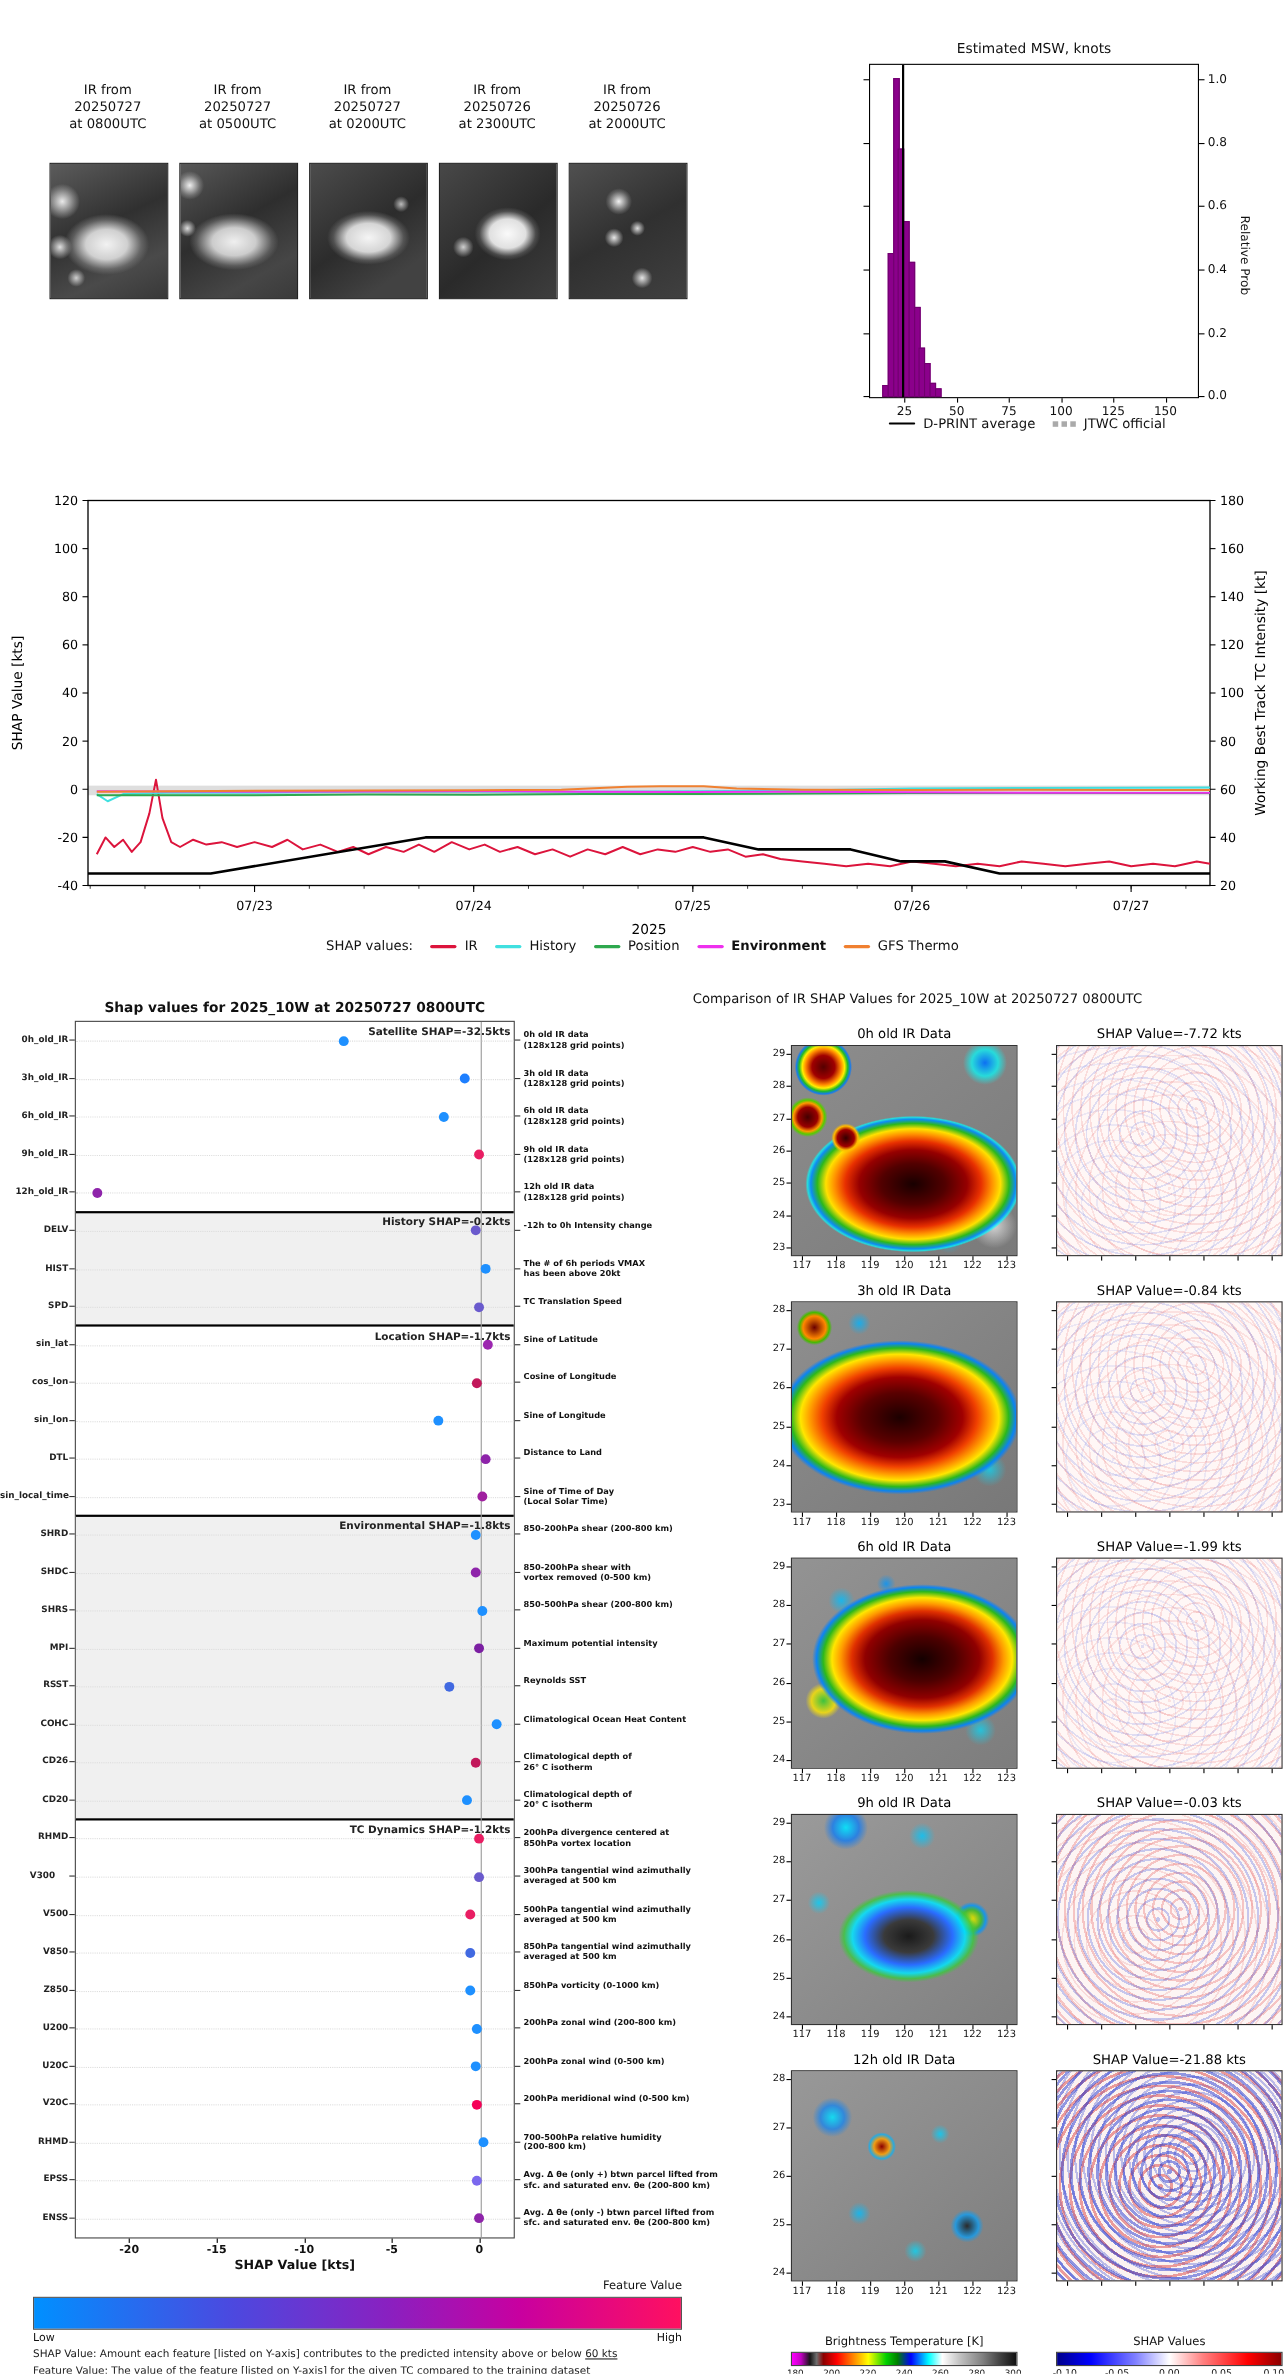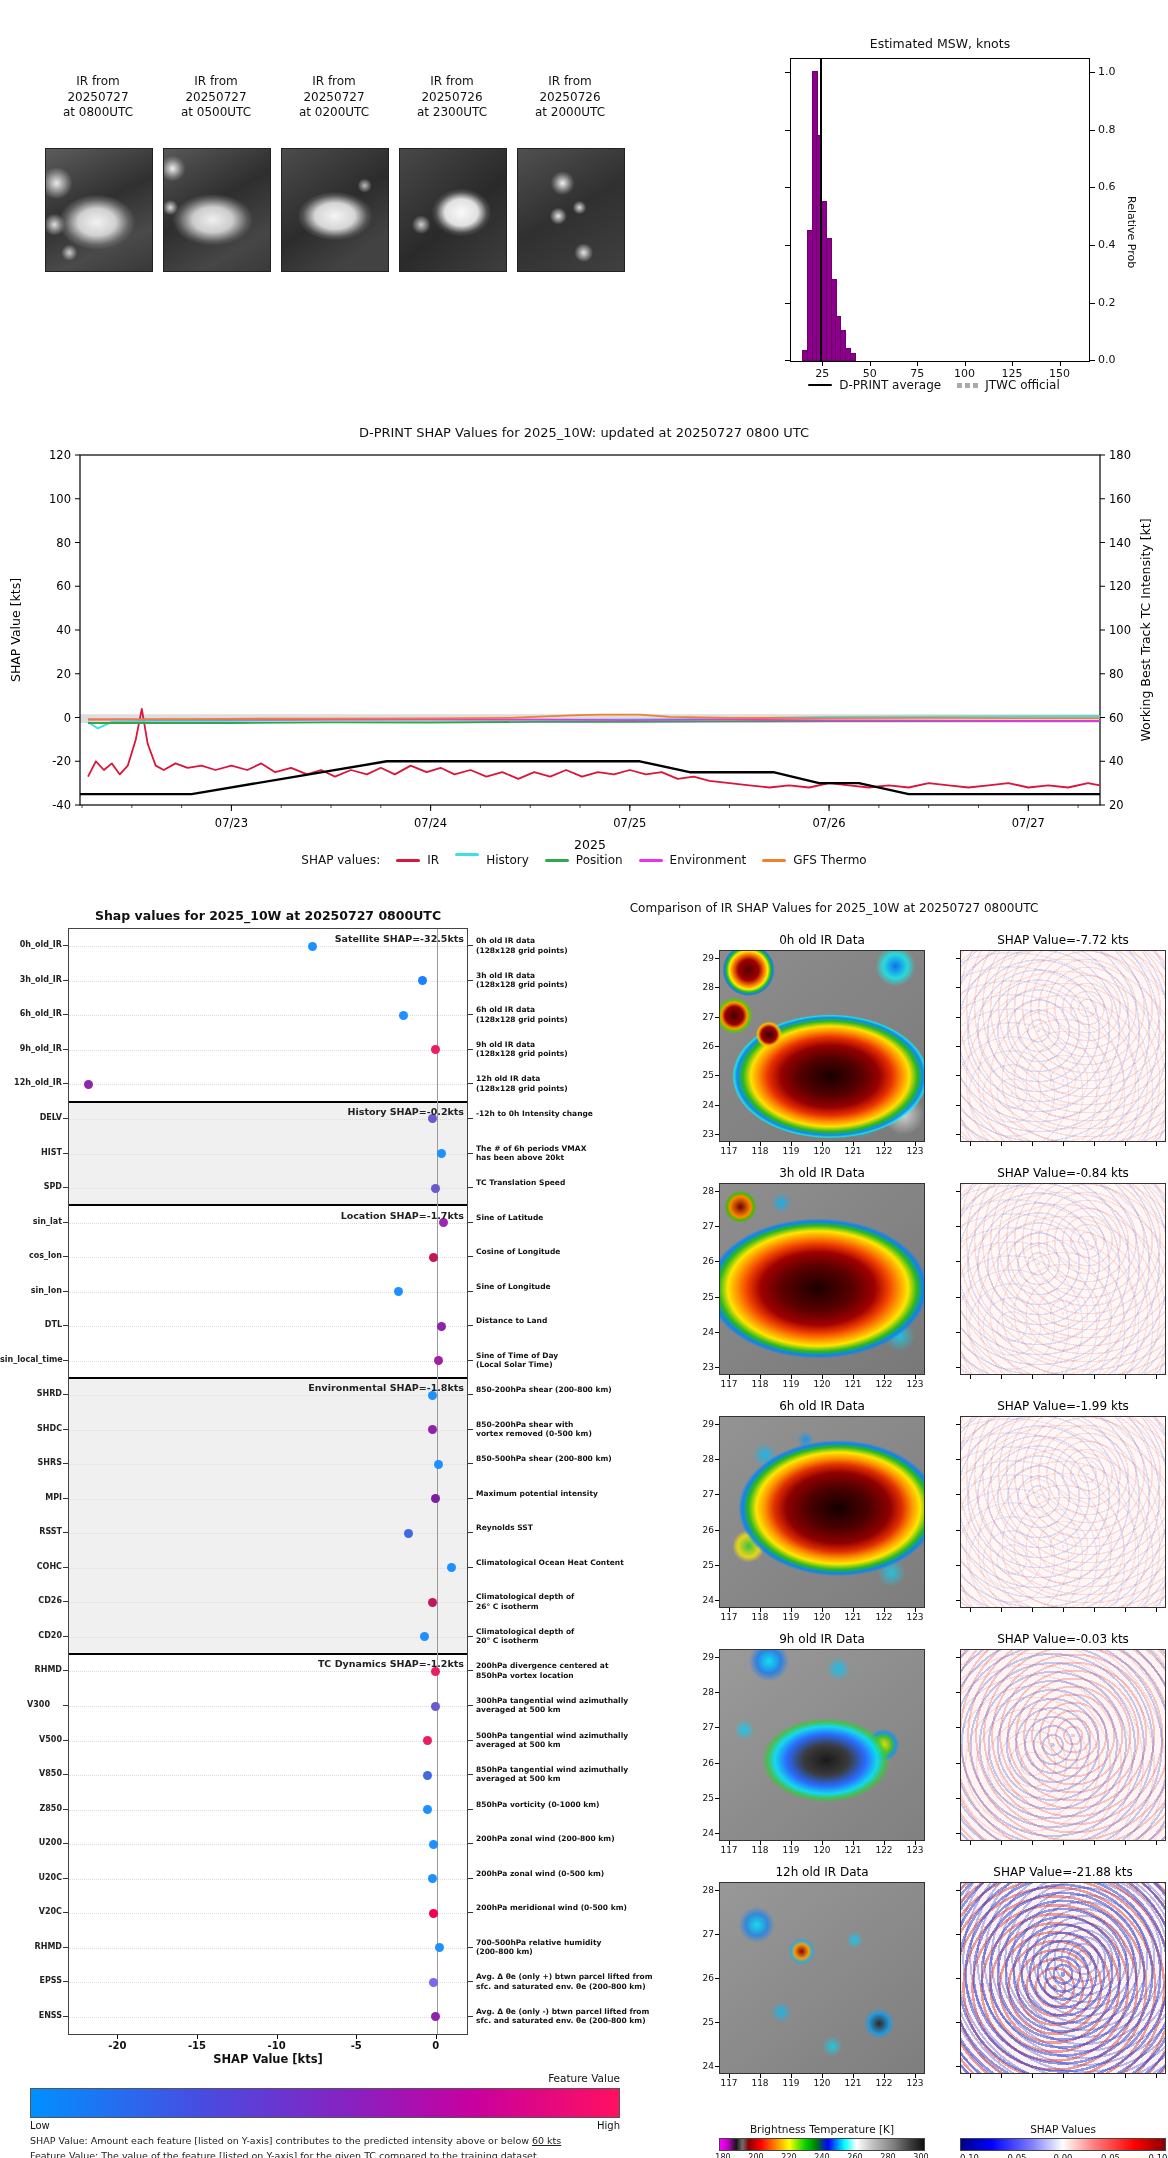--- a/index.html
+++ b/index.html
@@ -133,21 +133,20 @@
           <span style="width: 5px; height: 5px; background: rgb(170, 170, 170); display: inline-block;"></span>
           <span style="width: 5px; height: 5px; background: rgb(170, 170, 170); display: inline-block;"></span>
           <span style="width: 5px; height: 5px; background: rgb(170, 170, 170); display: inline-block;"></span>
         </span>
         <span>JTWC official</span>
       </span>
     </div>
 </div>
 
 <div class="abs" id="mid-section" style="left:0;top:415px;width:1168px;height:485px;">
-  <div class="abs ctr ptitle" style="left:0;top:10px;width:1168px;font-size:13px;">D-PRINT SHAP Values for 2025_10W: updated at 20250727 0800 UTC</div>
   <svg id="ts-svg" width="1168" height="440" style="position:absolute;left:0;top:0;">
       <rect x="80" y="299.21875" width="1020" height="8.75" fill="#dedede"></rect>
       <rect x="80" y="40" width="1020" height="350" fill="none" stroke="#000" stroke-width="1.2"></rect>
       <line x1="75" y1="40" x2="80" y2="40" stroke="#000"></line>
       <text x="71" y="44" text-anchor="end" font-size="11.5">120</text>
       <line x1="75" y1="83.75" x2="80" y2="83.75" stroke="#000"></line>
       <text x="71" y="87.75" text-anchor="end" font-size="11.5">100</text>
       <line x1="75" y1="127.5" x2="80" y2="127.5" stroke="#000"></line>
       <text x="71" y="131.5" text-anchor="end" font-size="11.5">80</text>
       <line x1="75" y1="171.25" x2="80" y2="171.25" stroke="#000"></line>
@@ -220,29 +219,29 @@
       <polyline points="88.0,304.3 231.4,304.7 430.6,304.3 530.2,304.7 629.8,305.1 729.5,304.7 829.1,305.3 928.7,305.6 1028.3,305.8 1100.0,305.8" fill="none" stroke="#EE30EE" stroke-width="1.8" stroke-linejoin="round"></polyline>
       <polyline points="88.0,304.7 231.4,303.8 331.0,303.6 430.6,303.4 510.3,302.9 570.1,300.3 600.0,299.7 639.8,299.7 669.7,301.8 729.5,302.9 829.1,303.2 928.7,302.9 1028.3,303.2 1100.0,303.2" fill="none" stroke="#F08030" stroke-width="1.8" stroke-linejoin="round"></polyline>
       <polyline points="80.0,379.1 191.6,379.1 386.8,346.3 639.8,346.3 689.6,357.2 773.3,357.2 819.1,368.1 858.9,368.1 908.7,379.1 1100.0,379.1" fill="none" stroke="#000000" stroke-width="2.4" stroke-linejoin="round"></polyline>
     </svg>
   <div class="abs legrow" id="ts-legend-1" style="left:0;top:438px;width:1168px;">
       <span>SHAP values:</span>
       <span style="display: inline-flex; align-items: center; gap: 7px;">
         <span class="sw" style="background: rgb(220, 20, 60);"></span>
         <span>IR</span>
       </span>
-      <span style="display: inline-flex; gap: 7px;">
+      <span style="display: inline-flex; align-items: center; gap: 7px;">
         <span class="sw" style="background: rgb(64, 224, 224);"></span>
         <span>History</span>
       </span>
       <span style="display: inline-flex; align-items: center; gap: 7px;">
         <span class="sw" style="background: rgb(46, 168, 78);"></span>
         <span>Position</span>
       </span>
-      <span style="display: inline-flex; align-items: center; gap: 7px;">
+      <span style="display: inline-flex; align-items: center; gap: 7px; font-weight: bold;">
         <span class="sw" style="background: rgb(238, 48, 238);"></span>
         <span>Environment</span>
       </span>
       <span style="display: inline-flex; align-items: center; gap: 7px;">
         <span class="sw" style="background: rgb(240, 128, 48);"></span>
         <span>GFS Thermo</span>
       </span>
     </div>
 </div>
 

